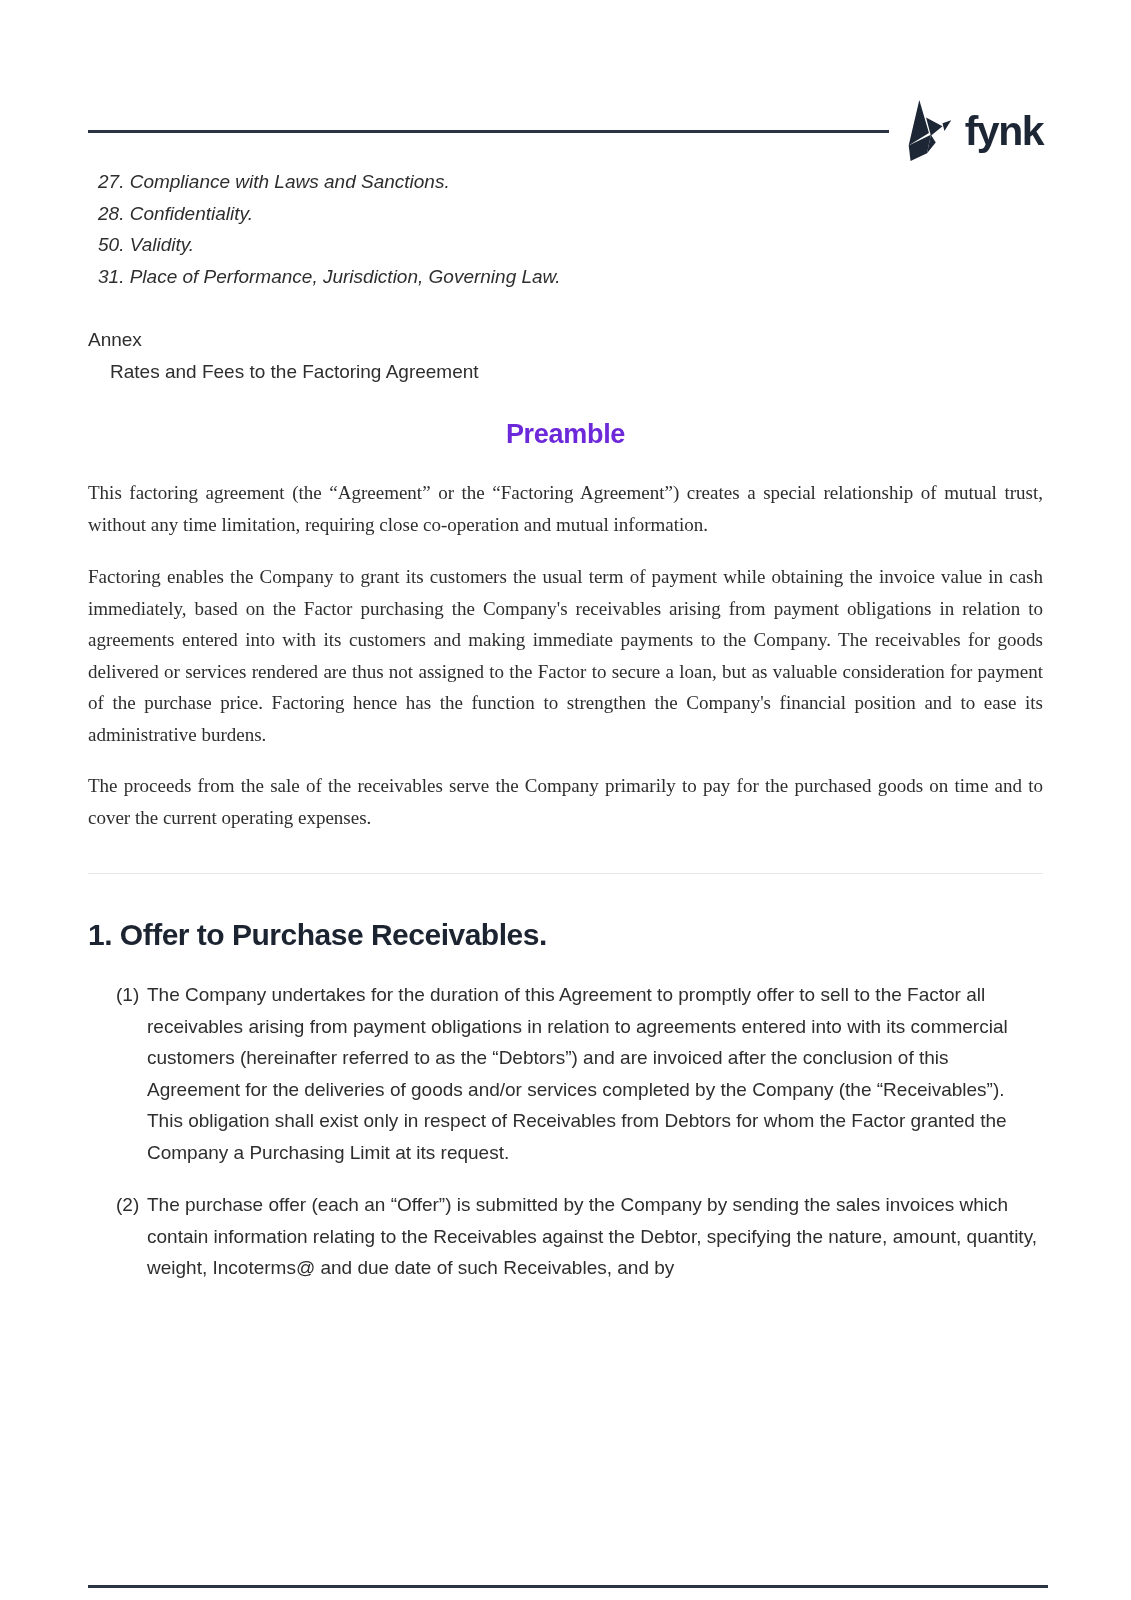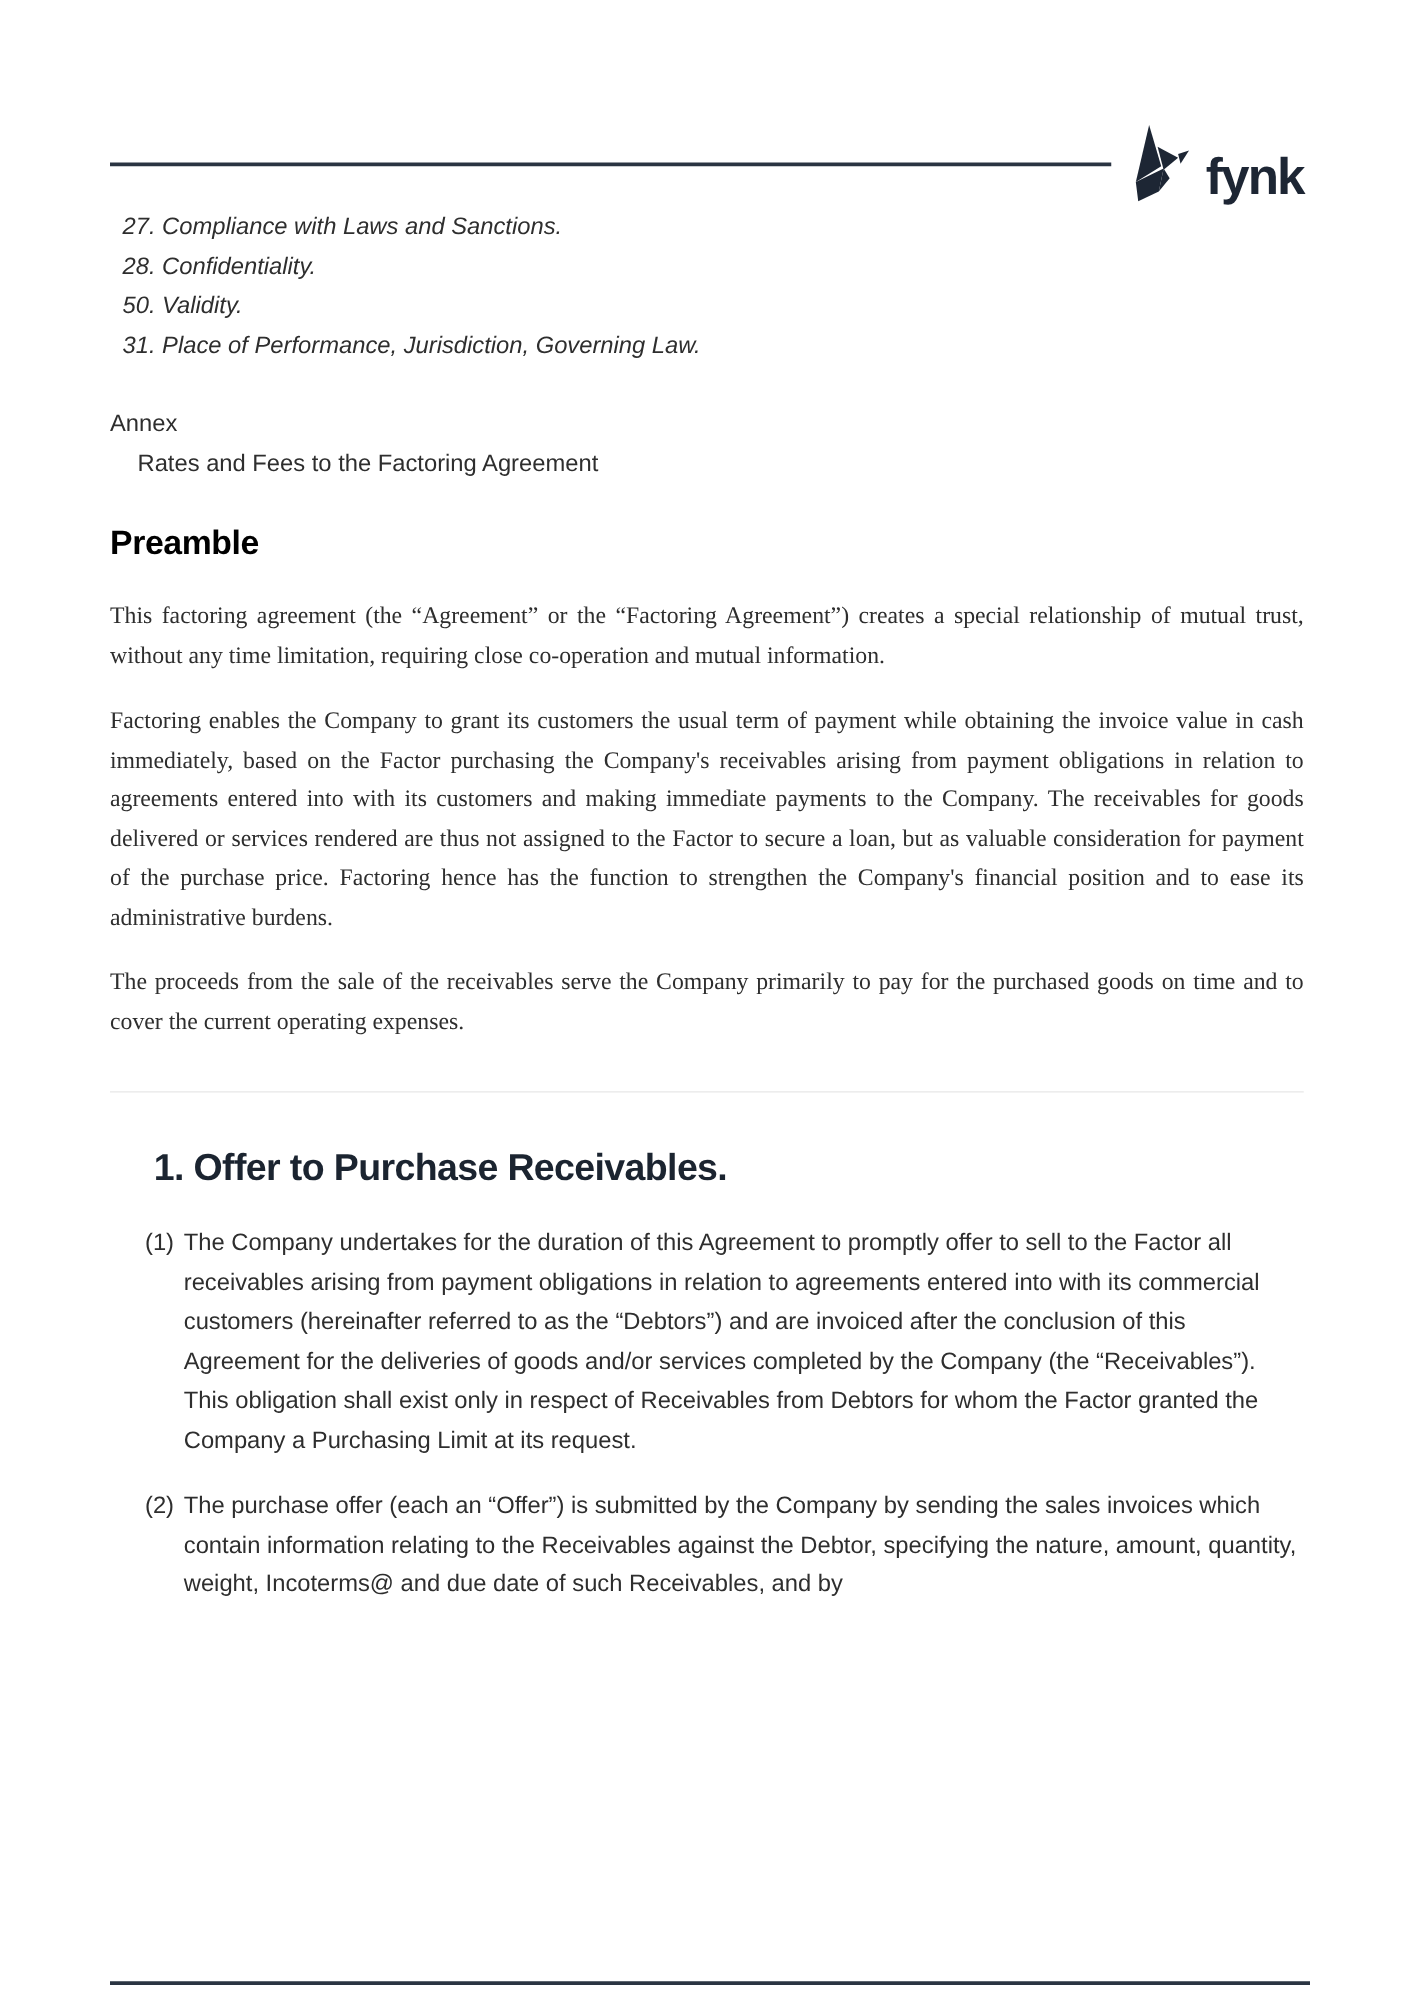--- a/index.html
+++ b/index.html
@@ -25,21 +25,21 @@
     display: flex;
     align-items: center;
   }
   .header-rule {
     flex: 1;
     height: 3px;
     background: #2a3442;
   }
   .logo {
     display: flex;
-    align-items: flex-end;
+    align-items: center;
     margin-left: 10px;
   }
   .logo svg { display: block; }
   .logo-text {
     font-size: 41px;
     font-weight: bold;
     color: #1d2634;
     letter-spacing: -1.5px;
     margin-left: 8px;
     line-height: 1;
@@ -52,24 +52,24 @@
     line-height: 31.5px;
     color: #2e2e2e;
   }
   .toc-item { padding-left: 10px; font-style: italic; }
   .toc-annex { padding-left: 0; margin-top: 32px; }
   .toc-annex-item { padding-left: 22px; }
 
   
   .preamble-title {
     margin-top: 32px;
-    text-align: left;
+    text-align: center;
     font-size: 27px;
     font-weight: bold;
-    color: #000000;
+    color: #6d28d9;
     letter-spacing: -0.3px;
   }
   .para {
     font-size: 19px;
     line-height: 31.5px;
     text-align: justify;
     color: #2e2e2e;
     font-family: Liberation Serif, serif;
   }
   .para-1 { margin-top: 27px; }
@@ -83,21 +83,20 @@
   }
 
   
   .section-title {
     margin-top: 43px;
     font-size: 30px;
     line-height: 36px;
     font-weight: bold;
     color: #1b2430;
     letter-spacing: -0.5px;
-    margin-left: 35px;
   }
   .numbered-item {
     position: relative;
     padding-left: 59px;
     font-size: 19px;
     line-height: 31.5px;
     color: #2e2e2e;
     text-align: left;
   }
   .numbered-item .marker {

